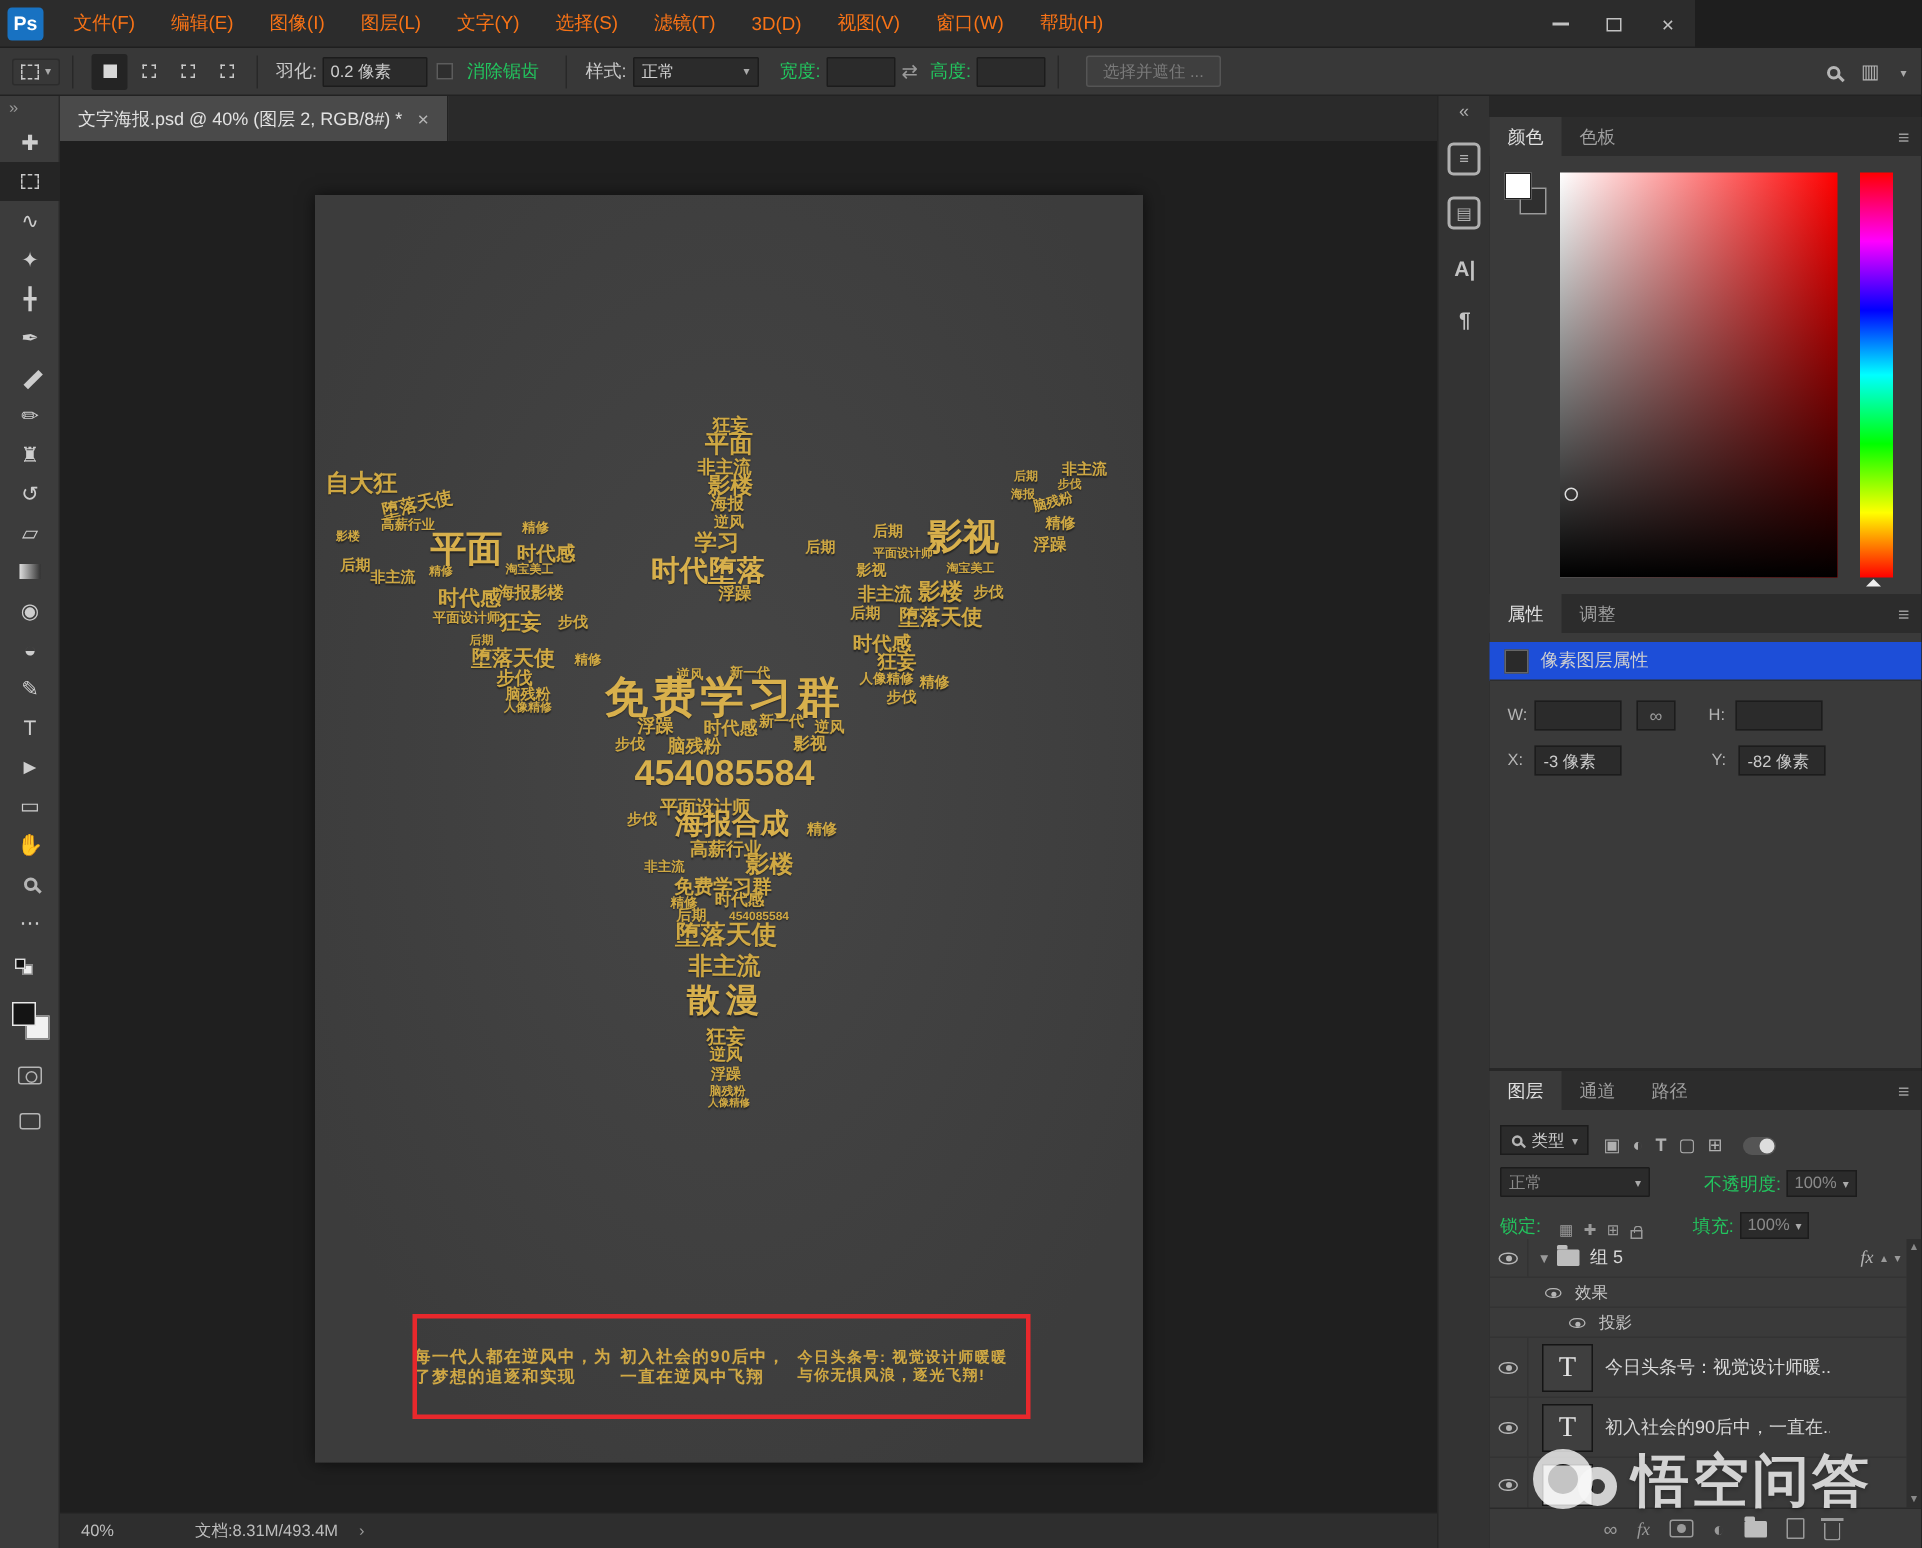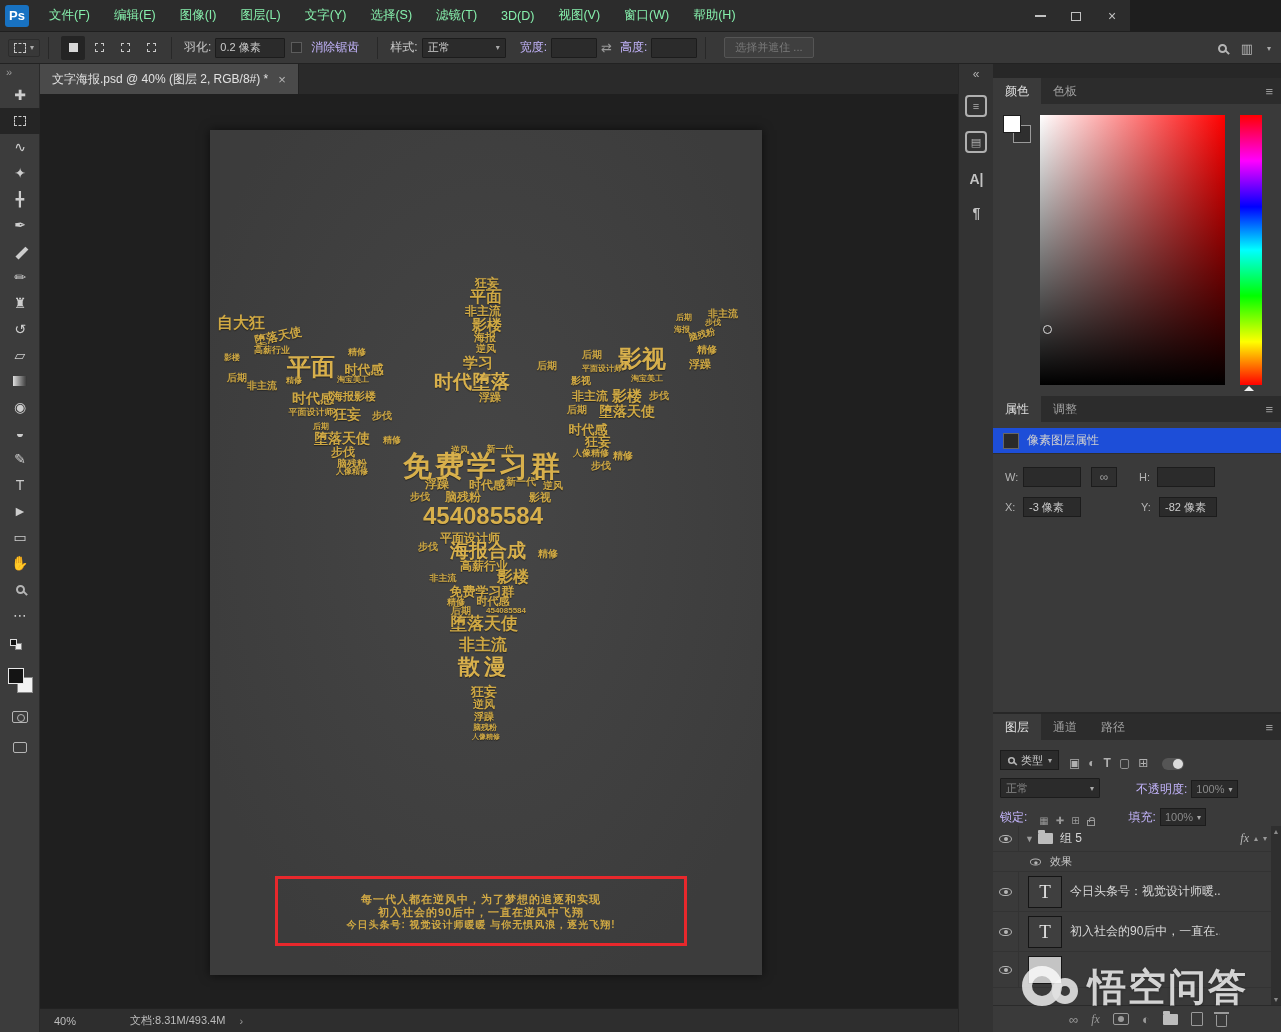--- a/index.html
+++ b/index.html
@@ -6,41 +6,41 @@
   html,body{width:1281px;height:1032px;overflow:hidden;background:#1e1e1e;
     font-family:"Liberation Sans","DejaVu Sans",sans-serif;font-size:12px;color:#cfcfcf}
   .app{position:relative;width:1281px;height:1032px;background:#1e1e1e}
 
   
   .menubar{position:absolute;left:0;top:0;width:1130px;height:32px;background:#2c2c2c;
     display:flex;align-items:center;border-bottom:1px solid #1f1f1f}
   .ps-logo{width:24px;height:22px;margin-left:5px;margin-right:8px;background:var(--ps-blue,#1872c2);
     border-radius:3px;color:#fff;font-weight:bold;font-size:13px;display:flex;align-items:center;justify-content:center}
   .menu-items{display:flex;height:32px;align-items:center}
-  .menu-item{padding:0 12px;font-size:12.5px;color:#86efac;height:32px;display:flex;align-items:center;cursor:default}
+  .menu-item{padding:0 12px;font-size:12.5px;color:#f97316;height:32px;display:flex;align-items:center;cursor:default}
   .win-btns{position:absolute;right:0;top:0;height:32px;display:flex}
   .win-btn{width:36px;height:32px;background:none;border:none;display:flex;align-items:center;justify-content:center;color:#c2c2c2}
   .wb-min{display:block;width:11px;height:2px;background:#c2c2c2}
   .wb-rest{display:block;width:10px;height:9px;border:1px solid #c2c2c2}
   .wb-close{font-size:14px;line-height:1;color:#c2c2c2}
 
   
   .optionsbar{position:absolute;left:0;top:32px;width:1281px;height:32px;background:#383838;
     border-bottom:1px solid #222;display:flex;align-items:center;padding-left:8px}
   .ob-sep{width:1px;height:22px;background:#282828;margin:0 8px}
   .tool-preset{display:flex;align-items:center;gap:4px;padding:3px 5px;border:1px solid #2c2c2c;border-radius:2px}
   .dash-sq{display:inline-block;width:12px;height:10px;border:1px dashed #c9c9c9}
   .dash-sq.small{width:9px;height:9px}
   .caret{font-size:8px;color:#aaa}
   .sel-modes{display:flex;gap:2px;margin-left:4px}
   .sel-mode{width:24px;height:24px;display:flex;align-items:center;justify-content:center;border-radius:2px}
   .sel-mode.active{background:#242424}
   .solid-sq{display:inline-block;width:9px;height:9px;background:#d8d8d8}
   .ob-label{font-size:12px;color:#c9c9c9;margin:0 4px}
-  .ob-label.dim,.dim{color:#c4b5fd}
+  .ob-label.dim,.dim{color:#22c55e}
   .field{background:#2b2b2b;border:1px solid #1c1c1c;color:#ccc;height:20px;font-size:11px;padding:0 4px;border-radius:1px}
   .field.w70{width:70px}.field.w46{width:46px}
   .checkwrap{display:flex;align-items:center;gap:5px;margin:0 6px}
   .cb{display:inline-block;width:11px;height:11px;border:1px solid #5c5c5c;background:#2e2e2e}
   .ob-dd{display:flex;align-items:center;justify-content:space-between;background:#2b2b2b;border:1px solid #1c1c1c;
     height:20px;width:84px;padding:0 5px;border-radius:1px;font-size:11px}
   .swap-glyph{color:#9a9a9a;font-size:13px;margin:0 4px}
   .ob-btn{background:#3f3f3f;border:1px solid #555;border-radius:2px;color:#7a7a7a;font-size:11px;height:21px;padding:0 10px;margin-left:10px}
   .ob-right{position:absolute;right:10px;top:0;height:32px;display:flex;align-items:center;gap:14px}
   .mag{display:inline-block;width:9px;height:9px;border:2px solid #b5b5b5;border-radius:50%;position:relative}
@@ -70,22 +70,22 @@
   .doc-tab{height:30px;background:#4a4a4a;color:#e2e2e2;font-size:12px;display:flex;align-items:center;
     gap:10px;padding:0 12px;border-right:1px solid #222}
   .tab-close{color:#b5b5b5;font-size:13px}
   .canvas{position:absolute;left:40px;top:94px;width:918px;height:914px;background:#1f1f1f;overflow:hidden}
   .poster{position:absolute;left:170px;top:36px;width:552px;height:845px;
     background:radial-gradient(ellipse at 50% 45%,#464646 0%,#3c3c3c 80%);box-shadow:0 0 10px rgba(0,0,0,.6)}
   #word-cloud{position:absolute;inset:0}
   .word{position:absolute;transform:translate(-50%,-50%);color:var(--gold,#cfa843);font-weight:600;
     white-space:nowrap;text-shadow:0 1px 1px rgba(0,0,0,.45);line-height:1}
   .word.big{color:var(--gold-bright,#d8b04c)}
-  .poster-footer{position:absolute;left:66px;top:750px;width:410px;height:64px;display:flex;flex-direction:column;
-    align-items:center;justify-content:center;text-align:right}
+  .poster-footer{position:absolute;left:66px;top:750px;width:410px;height:64px;display:flex;flex-direction:row;
+    align-items:center;justify-content:center;text-align:left}
   .pf-line{font-size:11px;line-height:13px;color:#d0a845;letter-spacing:1px;font-weight:600}
   .pf-title{font-size:26px;line-height:28px;color:var(--gold-bright,#d8b04c);font-weight:700;letter-spacing:3px;
     text-shadow:0 1px 2px rgba(0,0,0,.5)}
   .pf-sub{font-size:10px;line-height:12px;color:#cfa843;letter-spacing:1px;font-weight:600}
   .red-box{position:absolute;border:3px solid var(--accent-red,#e8282c);pointer-events:none;z-index:30}
   .footer-redbox{left:65px;top:746px;width:412px;height:70px}
 
   
   .statusbar{position:absolute;left:40px;top:1008px;width:918px;height:24px;background:#2e2e2e;
     border-top:1px solid #222;display:flex;align-items:center;font-size:11px;color:#bdbdbd}
@@ -574,20 +574,25 @@
             <span class="fx-label">fx</span>
             <span class="gr-caret">▴</span>
             <span class="gr-caret">▾</span>
           </span>
         </div>
         <div class="lrow child">
           <span class="indent1"></span>
           <span class="eye"></span>
           <span class="lname" style="margin-left:8px">效果</span>
         </div>
+        <div class="lrow child">
+          <span class="indent2"></span>
+          <span class="eye"></span>
+          <span class="lname" style="margin-left:8px">投影</span>
+        </div>
         <div class="lrow textlayer">
           <span class="eye-cell">
               <span class="eye"></span>
             </span>
           <span class="t-thumb">T</span>
           <span class="lname">今日头条号：视觉设计师暖...</span>
         </div>
         <div class="lrow textlayer">
           <span class="eye-cell">
               <span class="eye"></span>

